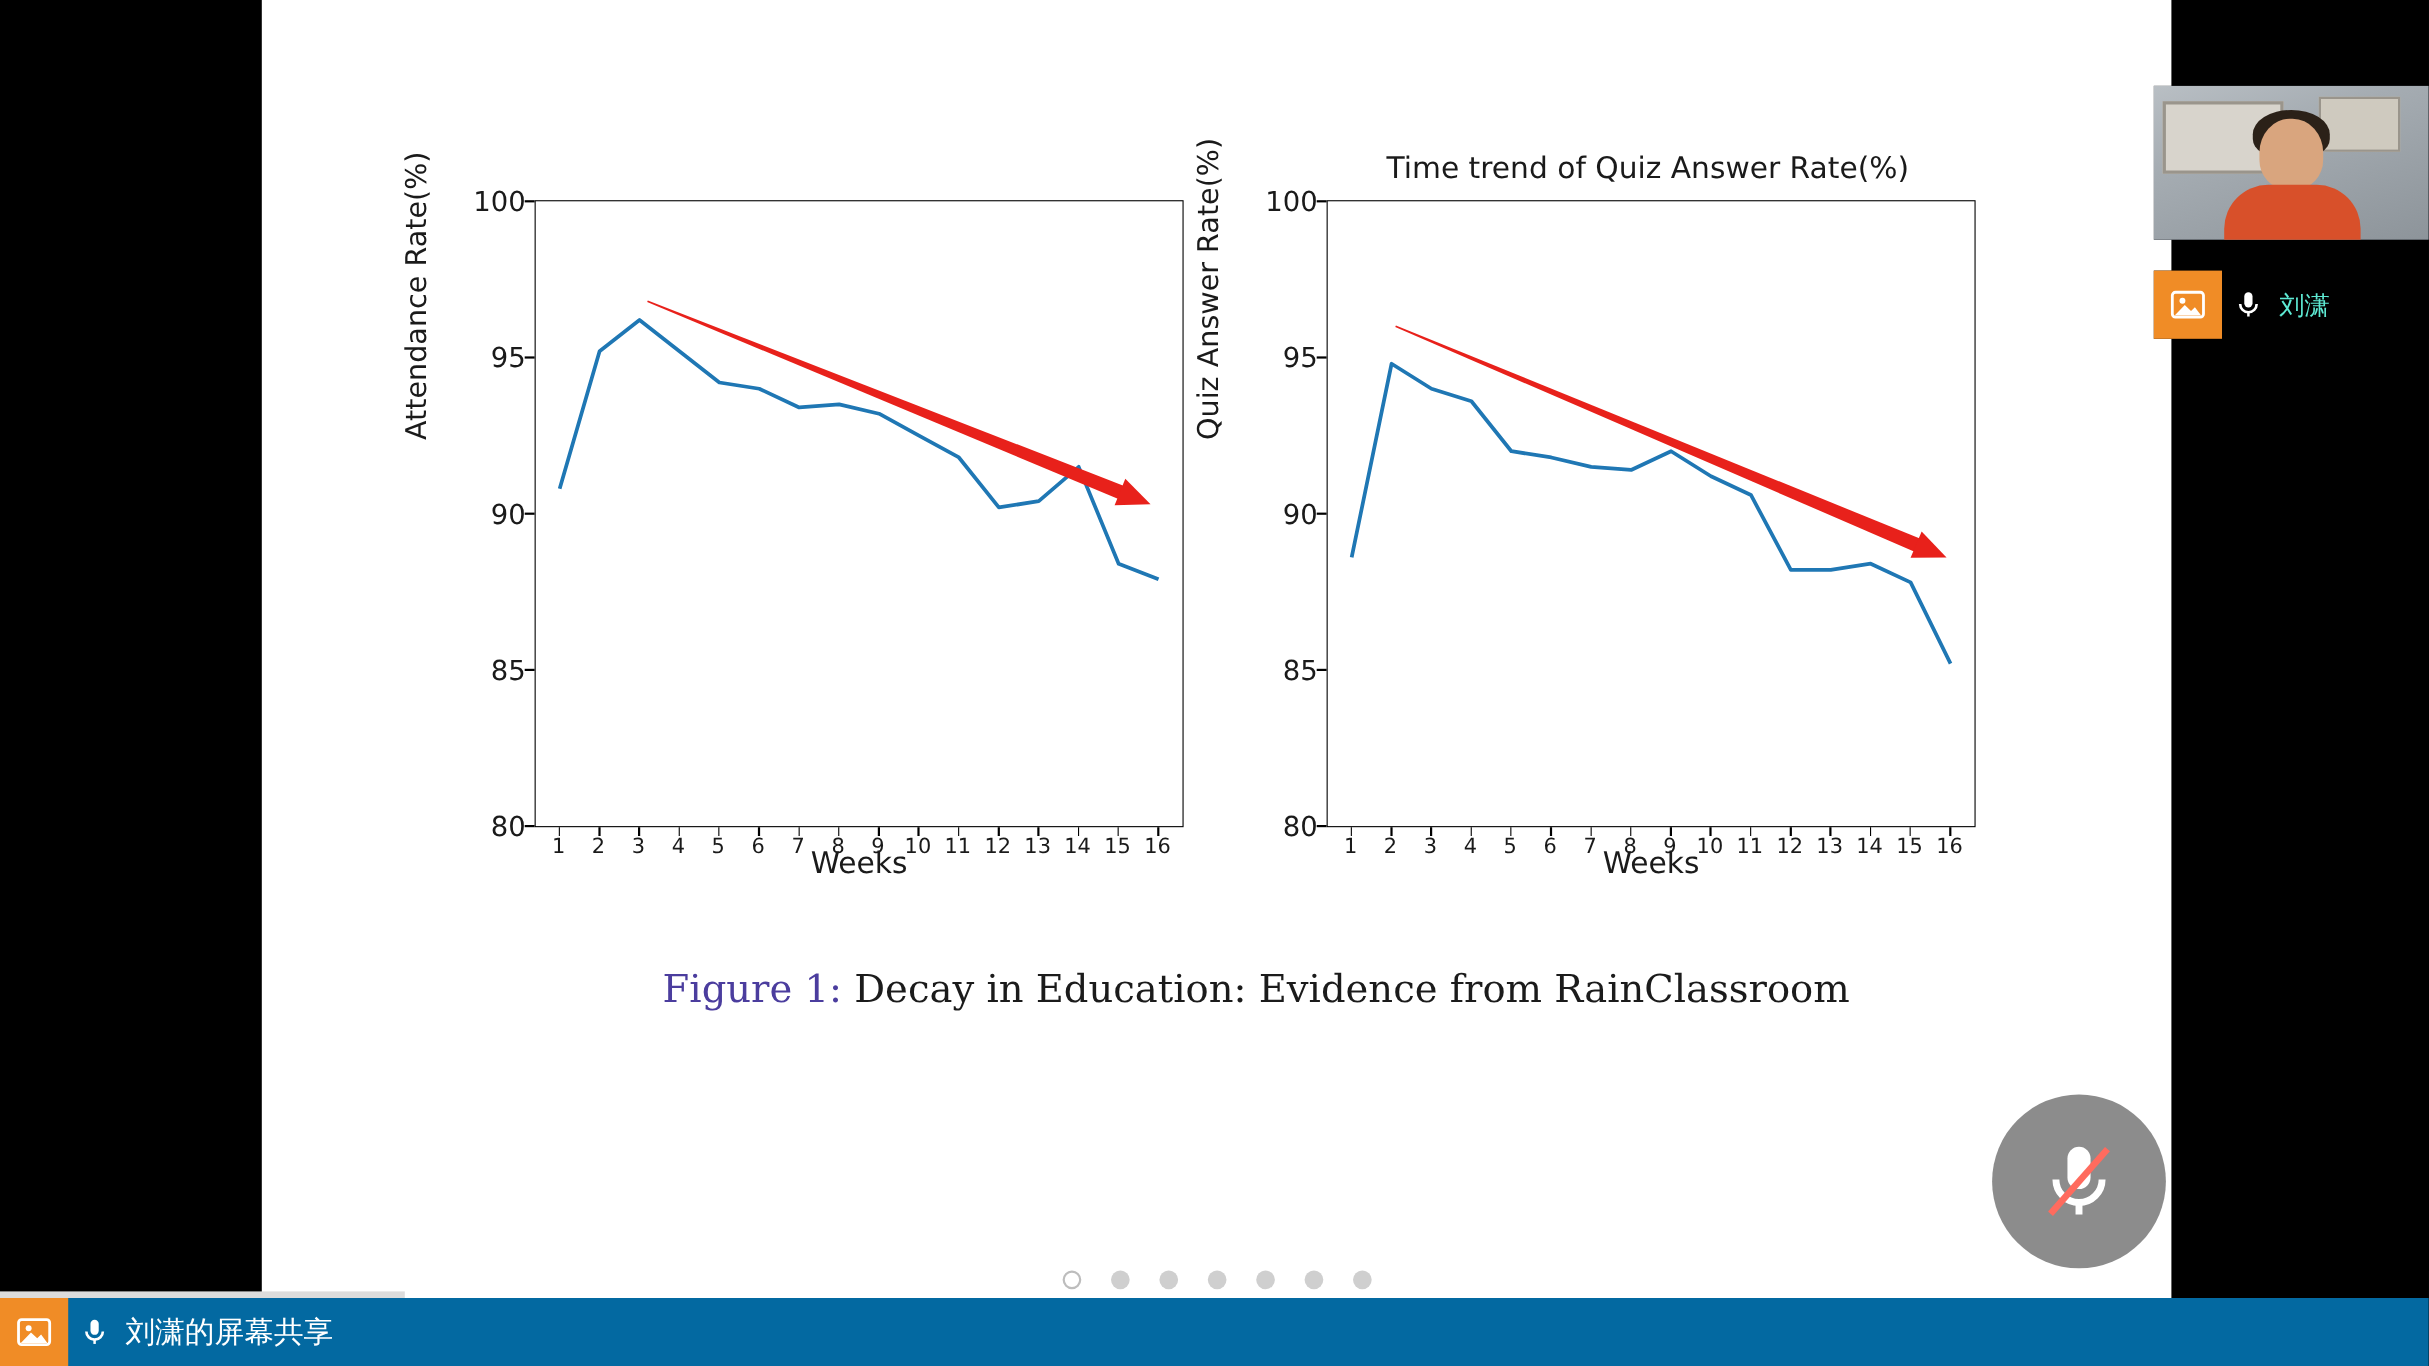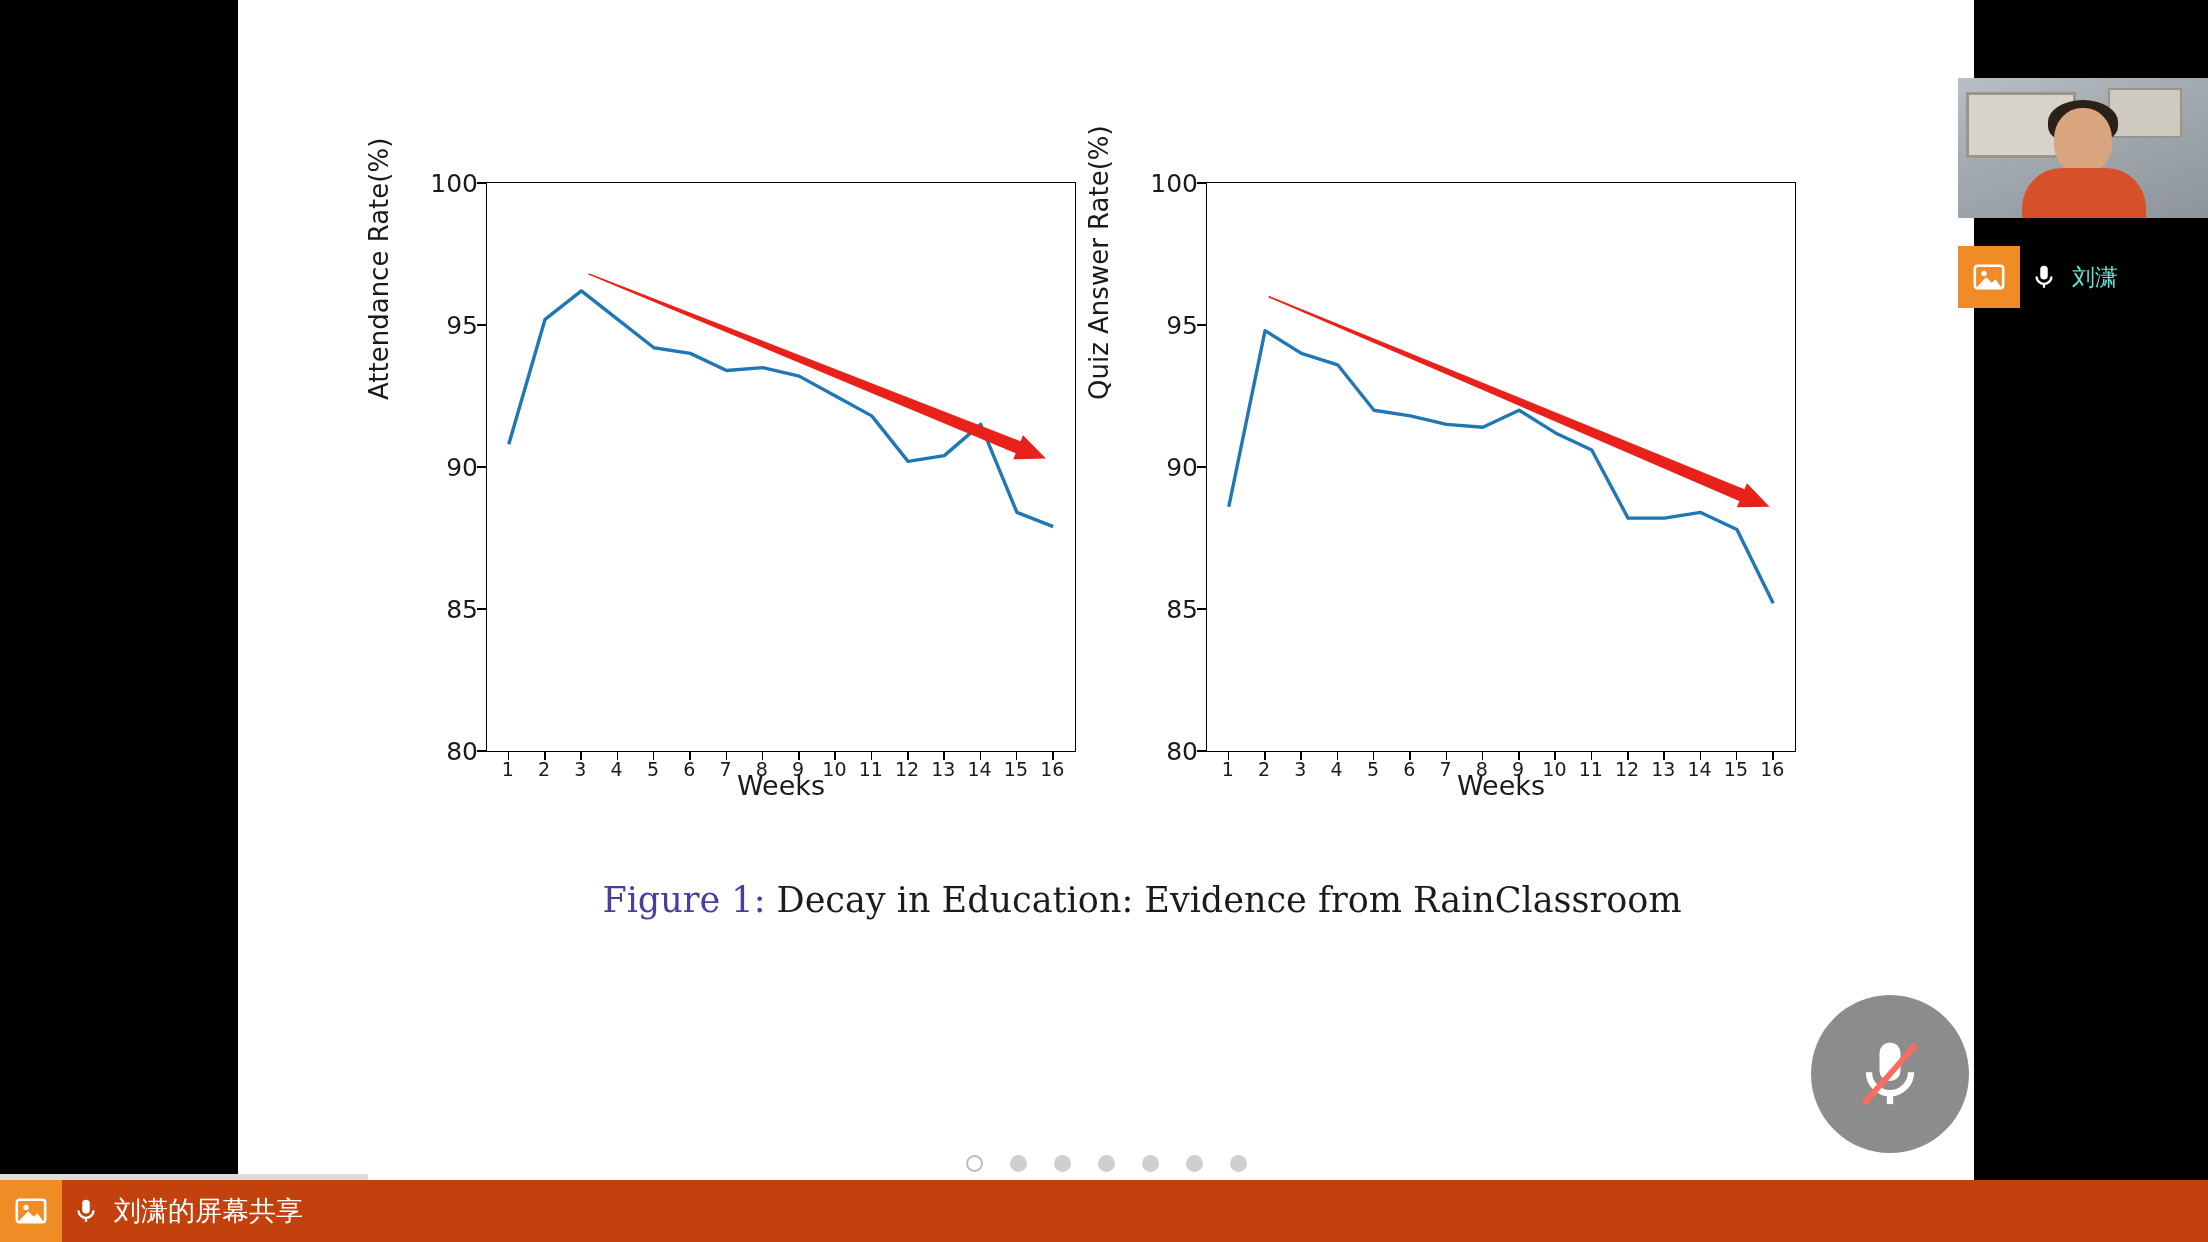--- a/index.html
+++ b/index.html
@@ -242,21 +242,21 @@
     white-space: nowrap;
   }
 
   
   #share-bar {
     position: absolute;
     left: 0px;
     bottom: 0px;
     width: 100%;
     height: 62px;
-    background: #c2410c;
+    background: #0369a1;
     display: flex;
     align-items: center;
   }
   #share-bar .avatar-box { width: 62px; height: 62px; }
   .share-text {
     color: #ffffff;
     font-size: 27px;
     font-family: "DejaVu Sans", sans-serif;
     padding-left: 4px;
     white-space: nowrap;
@@ -360,20 +360,21 @@
         <div class="xtick-mark" style="left: 555.333px;"></div>
         <div class="xtick" style="left: 591.63px;">14</div>
         <div class="xtick-mark" style="left: 591.63px;"></div>
         <div class="xtick" style="left: 627.926px;">15</div>
         <div class="xtick-mark" style="left: 627.926px;"></div>
         <div class="xtick" style="left: 664.222px;">16</div>
         <div class="xtick-mark" style="left: 664.222px;"></div>
       </div>
 
     <div class="chart-block right">
+      <div class="chart-title">Time trend of Quiz Answer Rate(%)</div>
       <div class="ylabel">Quiz Answer Rate(%)</div>
       <div class="plot-area" id="plot1">
           <svg width="588" height="568" style="position: absolute; left: 0px; top: 0px;">
             <path d="M21.78 323.76 L58.07 147.68 L94.37 170.40 L130.67 181.76 L166.96 227.20 L203.26 232.88 L239.56 241.40 L275.85 244.24 L312.15 227.20 L348.44 249.92 L384.74 266.96 L421.04 335.12 L457.33 335.12 L493.63 329.44 L529.93 346.48 L566.22 420.32 " fill="none" stroke="#1f77b4" stroke-width="3.4" stroke-linejoin="round"></path>
             <g>
               <polygon points="61.394184816179234,114.33769780958436 536.1025728199634,319.69443085832813 541.132254742236,307.70684145258167 62.01322259122817,112.86230219041558" fill="#e8211b"></polygon>
               <polygon points="562.5925925925925,323.76000000000016 529.8992428109051,324.14063112357894 539.9586066554504,300.16545231208613" fill="#e8211b"></polygon>
             </g>
           </svg>
         </div>

